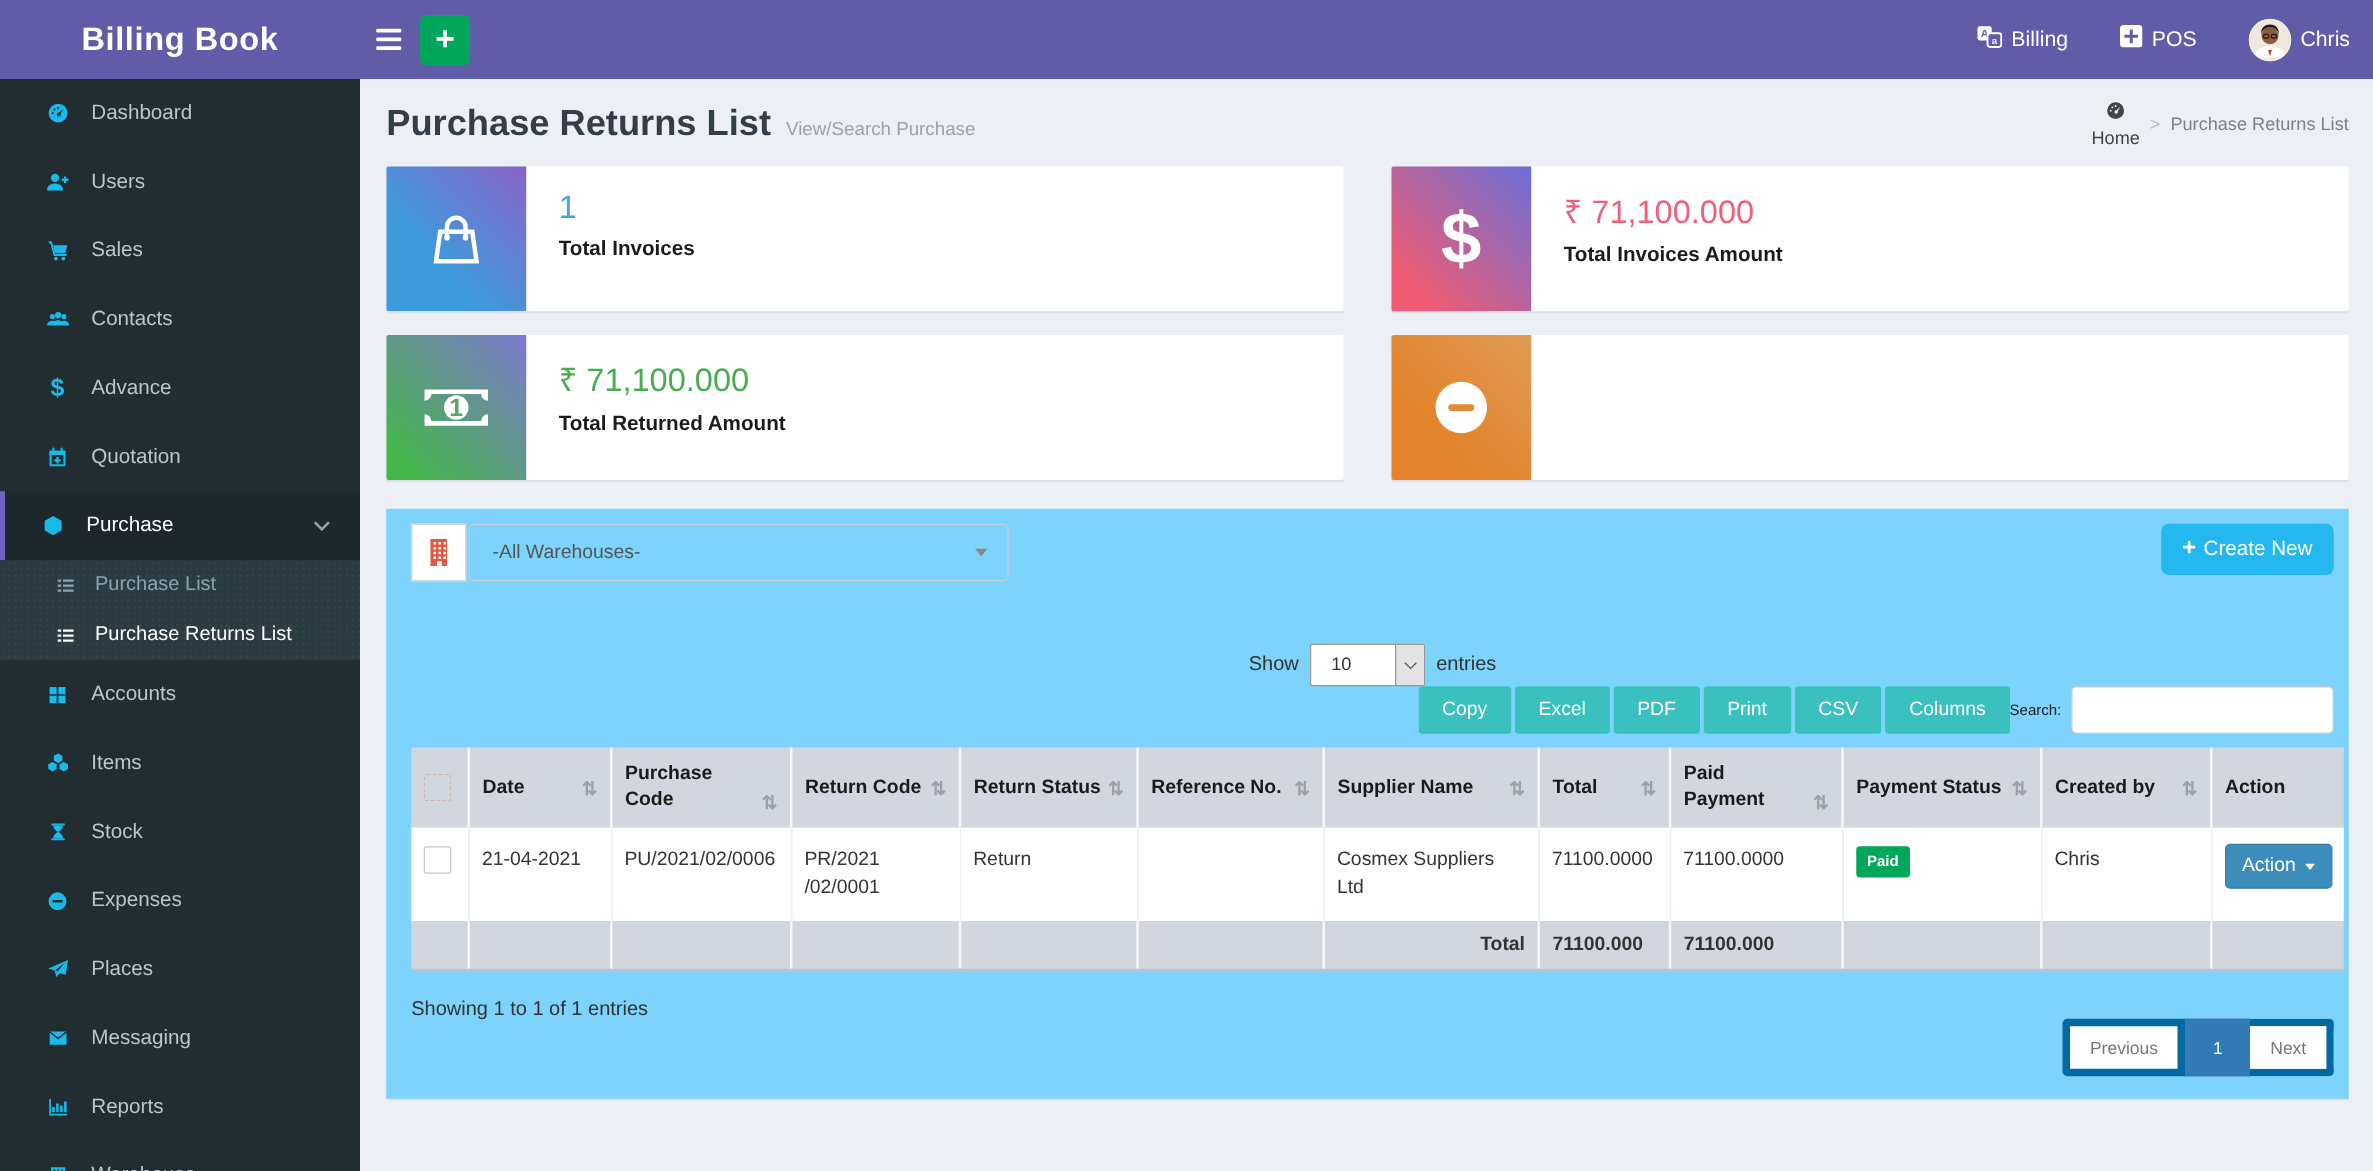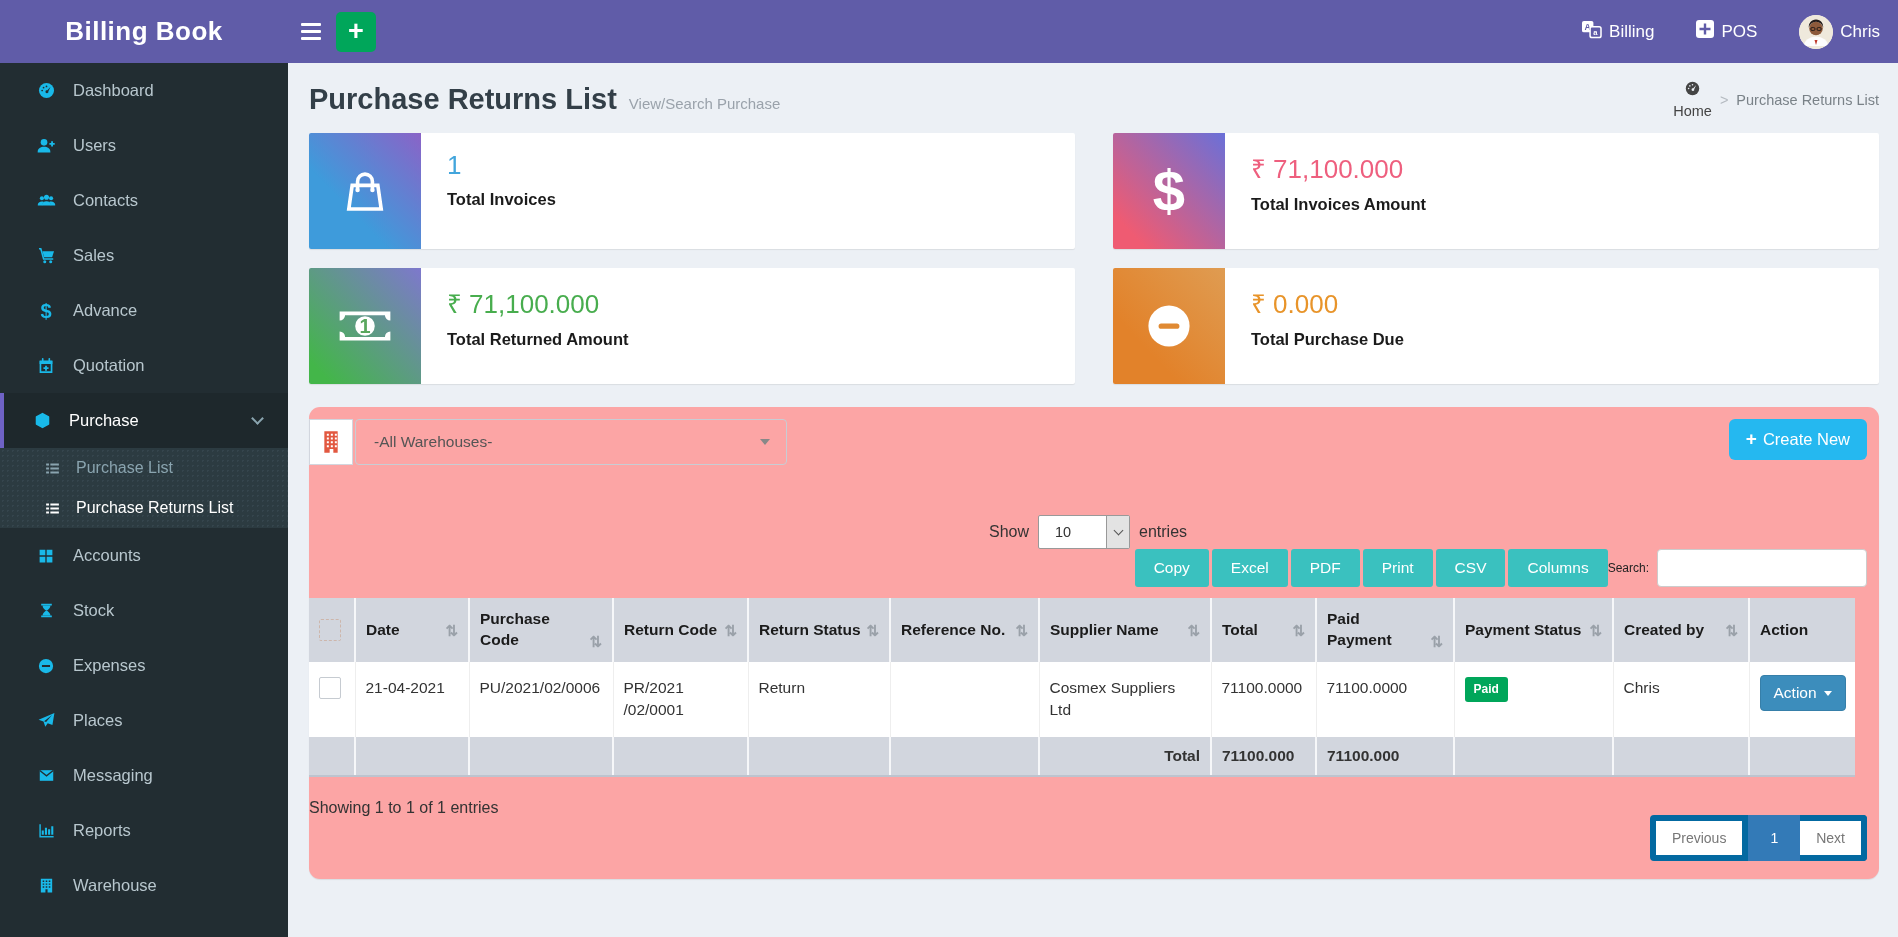--- a/index.html
+++ b/index.html
@@ -47,21 +47,21 @@
   .grad-blue   { background:linear-gradient(to top right,#3e9bdb 35%,#8a63c7 100%); }
   .grad-pink   { background:linear-gradient(to top right,#ef5b72 15%,#6a70d8 100%); }
   .grad-green  { background:linear-gradient(to top right,#43b649 10%,#7e78cd 100%); }
   .grad-orange { background:linear-gradient(to top right,#e2822a 30%,#df9c52 100%); }
   .card-body { padding:17px 26px; }
   .card-value { font-size:26px; margin-bottom:9px; }
   .v-blue { color:#42a5dc; } .v-pink { color:#ee5f7e; } .v-green { color:#48ad4e; } .v-orange { color:#e8942a; }
   .card-label { font-size:16.5px; font-weight:bold; color:#1b1b1b; }
 
   
-  .panel { margin:23px 19px 0 21px; background:#fca5a5; box-shadow:0 1px 1px rgba(0,0,0,.08); padding:12px 12px 18px 0; border-radius:11px; position:relative; }
+  .panel { margin:23px 19px 0 21px; background:#7dd3fc; box-shadow:0 1px 1px rgba(0,0,0,.08); padding:12px 12px 18px 20px; border-radius:0; position:relative; }
   .filter-row { display:flex; align-items:flex-start; }
   .wh-group { display:flex; }
   .wh-addon { width:44px; height:46px; border:1px solid #d2d6de; display:flex; align-items:center; justify-content:center; background:#fff; }
   .wh-select { width:432px; height:46px; border:1px solid #c8cdd4; border-radius:4px; display:flex; align-items:center; padding:0 18px; font-size:15.5px; color:#555; position:relative; cursor:pointer; margin-left:2px; }
   .wh-select .arrow { position:absolute; right:16px; width:0; height:0; border-left:5px solid transparent; border-right:5px solid transparent; border-top:6px solid #888; }
   .btn-create { margin-left:auto; background:#25b8f0; color:#fff; border:none; border-radius:6px; font-size:16.5px; padding:9px 17px 10px; display:flex; align-items:center; gap:6px; cursor:pointer; font-family:inherit; }
   .btn-create .plus { font-size:19px; font-weight:bold; }
 
   .controls-row { display:flex; align-items:center; margin-top:50px;flex-direction:column; }
   .show-wrap { display:flex; align-items:center; gap:9px; font-size:16px; color:#333; }
@@ -168,43 +168,43 @@
         <svg width="20" height="19" viewBox="0 0 24 24">
           <circle cx="9.5" cy="8" r="4.2"></circle>
           <path d="M1.5 20c0-4.2 3.8-6.3 8-6.3s8 2.1 8 6.3v.8h-16z"></path>
           <path d="M18.5 6.5h2.3v2.2H23v2.3h-2.2v2.2h-2.3V11h-2.2V8.7h2.2z"></path>
         </svg>
       </span>
     <span>Users</span>
   </div>
   <div class="side-item">
     <span class="sicon">
+        <svg width="19" height="19" viewBox="0 0 24 24">
+          <path d="M7 6.5h14.5l-2.4 7.8H8.8z"></path>
+          <path d="M2.5 2.5h3l1 3.3 2.6 9.7h11.4v2H7.6L4.6 6.2l-.7-1.7H2.5z"></path>
+          <circle cx="9.8" cy="20" r="1.9"></circle>
+          <circle cx="17.3" cy="20" r="1.9"></circle>
+        </svg>
+      </span>
+    <span>Sales</span>
+  </div>
+  <div class="side-item">
+    <span class="sicon">
         <svg width="21" height="19" viewBox="0 0 24 24">
           <circle cx="6.2" cy="9.2" r="2.6"></circle>
           <circle cx="17.8" cy="9.2" r="2.6"></circle>
           <circle cx="12" cy="7.8" r="3.2"></circle>
           <path d="M1 17.5c0-2.6 2.3-4.2 5.2-4.2.9 0 1.8.2 2.5.5a7 7 0 0 0-2.2 4.5H1z"></path>
           <path d="M23 17.5c0-2.6-2.3-4.2-5.2-4.2-.9 0-1.8.2-2.5.5a7 7 0 0 1 2.2 4.5H23z"></path>
           <path d="M12 12.8c3.2 0 5.8 1.9 5.8 4.7v.8H6.2v-.8c0-2.8 2.6-4.7 5.8-4.7z"></path>
         </svg>
       </span>
     <span>Contacts</span>
   </div>
   <div class="side-item">
-    <span class="sicon">
-        <svg width="19" height="19" viewBox="0 0 24 24">
-          <path d="M7 6.5h14.5l-2.4 7.8H8.8z"></path>
-          <path d="M2.5 2.5h3l1 3.3 2.6 9.7h11.4v2H7.6L4.6 6.2l-.7-1.7H2.5z"></path>
-          <circle cx="9.8" cy="20" r="1.9"></circle>
-          <circle cx="17.3" cy="20" r="1.9"></circle>
-        </svg>
-      </span>
-    <span>Sales</span>
-  </div>
-  <div class="side-item">
     <span class="sicon" style="font-size:20px;font-weight:bold;line-height:1;">$</span>
     <span>Advance</span>
   </div>
   <div class="side-item">
     <span class="sicon">
         <svg width="18" height="19" viewBox="0 0 24 24">
           <path fill-rule="evenodd" d="M3.5 5.5h17V22h-17zM5.7 10v9.8h12.6V10z"></path>
           <rect x="3.5" y="5.5" width="17" height="4.5"></rect>
           <rect x="6.5" y="2" width="2.2" height="4.5" rx="1"></rect>
           <rect x="15.3" y="2" width="2.2" height="4.5" rx="1"></rect>
@@ -243,20 +243,30 @@
     </div>
   </div>
 
   <div class="side-item">
     <span class="sicon">
         <svg width="18" height="18" viewBox="0 0 24 24">
           <path d="M3.5 3.5h7.6v7.6H3.5zM12.9 3.5h7.6v7.6h-7.6zM3.5 12.9h7.6v7.6H3.5zM12.9 12.9h7.6v7.6h-7.6z"></path>
         </svg>
       </span>
     <span>Accounts</span>
+  </div>
+  <div class="side-item">
+    <span class="sicon">
+        <svg width="21" height="19" viewBox="0 0 24 24">
+          <path d="M12 2.2l4.3 2.4v4.8L12 11.8 7.7 9.4V4.6z"></path>
+          <path d="M6.3 10.8l4.3 2.4V18l-4.3 2.4L2 18v-4.8z"></path>
+          <path d="M17.7 10.8L22 13.2V18l-4.3 2.4L13.4 18v-4.8z"></path>
+        </svg>
+      </span>
+    <span>Items</span>
   </div>
   <div class="side-item">
     <span class="sicon">
         <svg width="17" height="19" viewBox="0 0 24 24">
           <path d="M4.5 2.5h15v2.3h-15zM4.5 19.2h15v2.3h-15zM6.5 5.2h11c0 3.1-2.4 4.8-5.5 7.3-3.1-2.5-5.5-4.2-5.5-7.3zM6.5 18.8h11c0-3.1-2.4-4.8-5.5-7.3-3.1 2.5-5.5 4.2-5.5 7.3z"></path>
         </svg>
       </span>
     <span>Stock</span>
   </div>
   <div class="side-item">
@@ -363,24 +373,20 @@
         <div class="card-value v-green">₹ 71,100.000</div>
         <div class="card-label">Total Returned Amount</div>
       </div>
     </div>
     <div class="card">
       <div class="card-icon grad-orange">
         <svg width="52" height="52" viewBox="0 0 24 24">
             <circle cx="12" cy="12" r="9.5" fill="#fff"></circle>
             <rect x="7.2" y="10.8" width="9.6" height="2.5" rx="1.2" fill="#e08a33"></rect>
           </svg>
-      </div>
-      <div class="card-body">
-        <div class="card-value v-orange">₹ 0.000</div>
-        <div class="card-label">Total Purchase Due</div>
       </div>
     </div>
   </div>
 
   <div class="panel">
 
     <div class="filter-row">
       <div class="wh-group">
         <div class="wh-addon">
           <svg width="20" height="24" viewBox="0 0 24 28">

